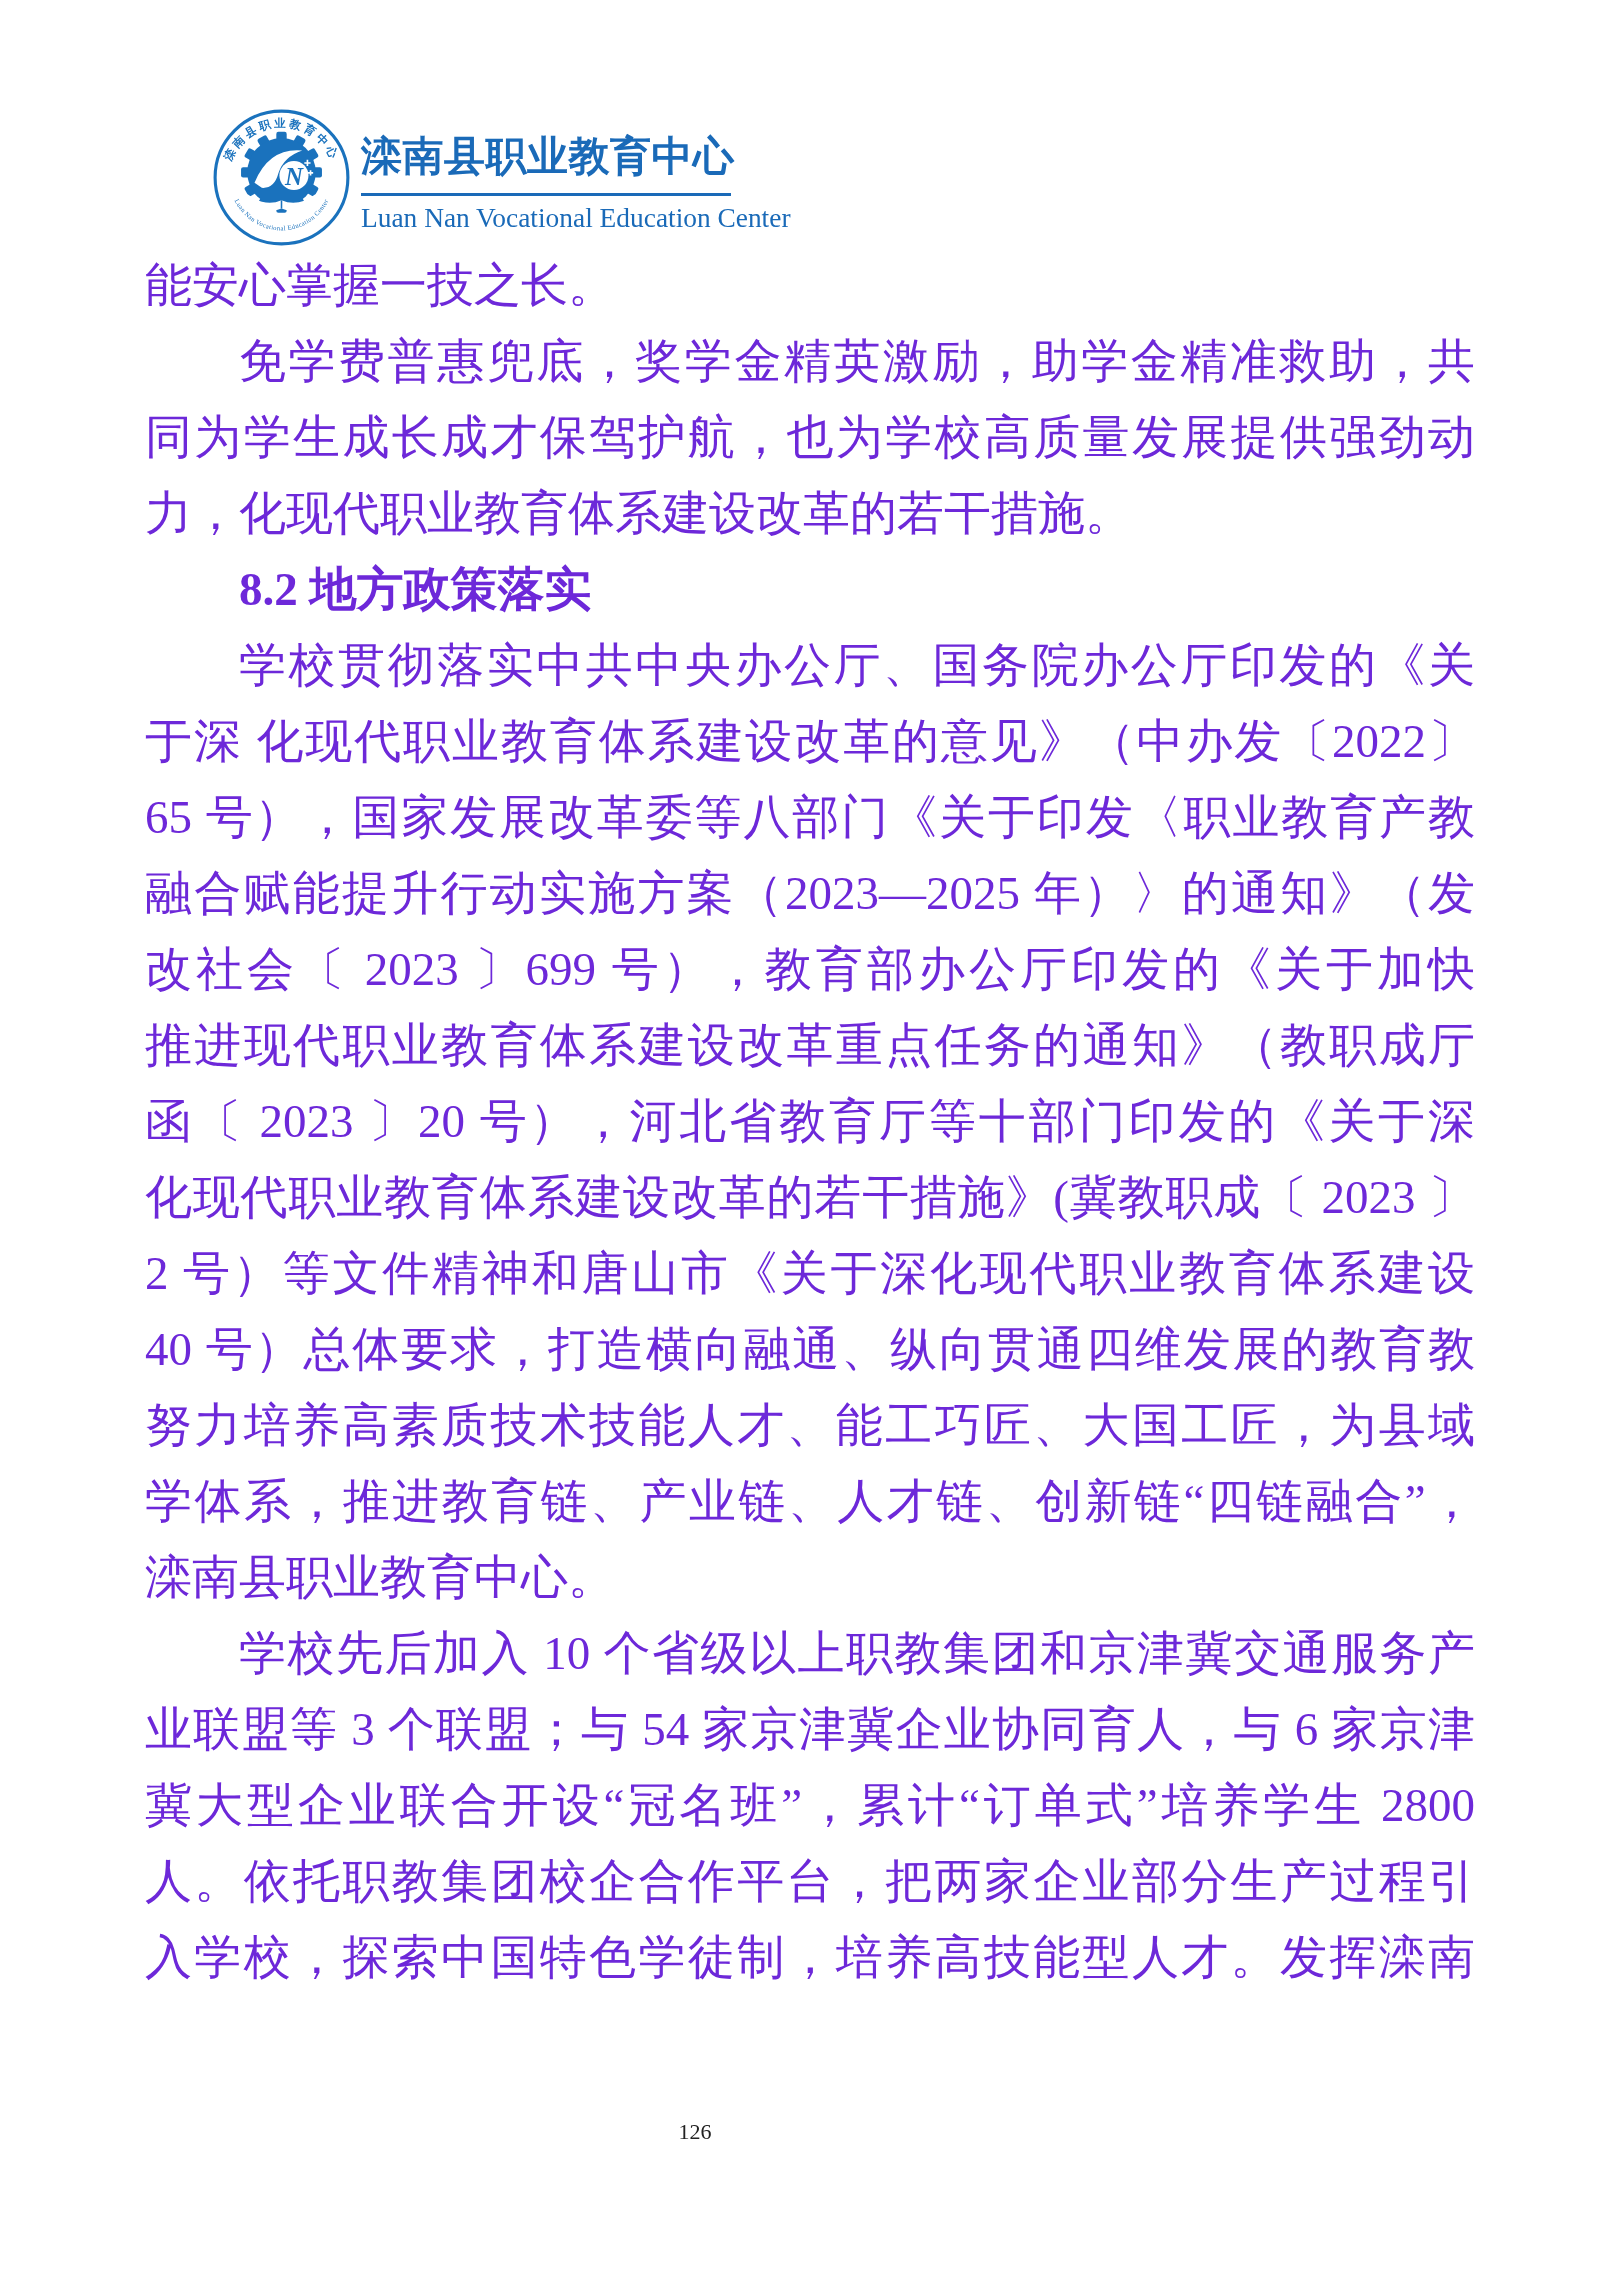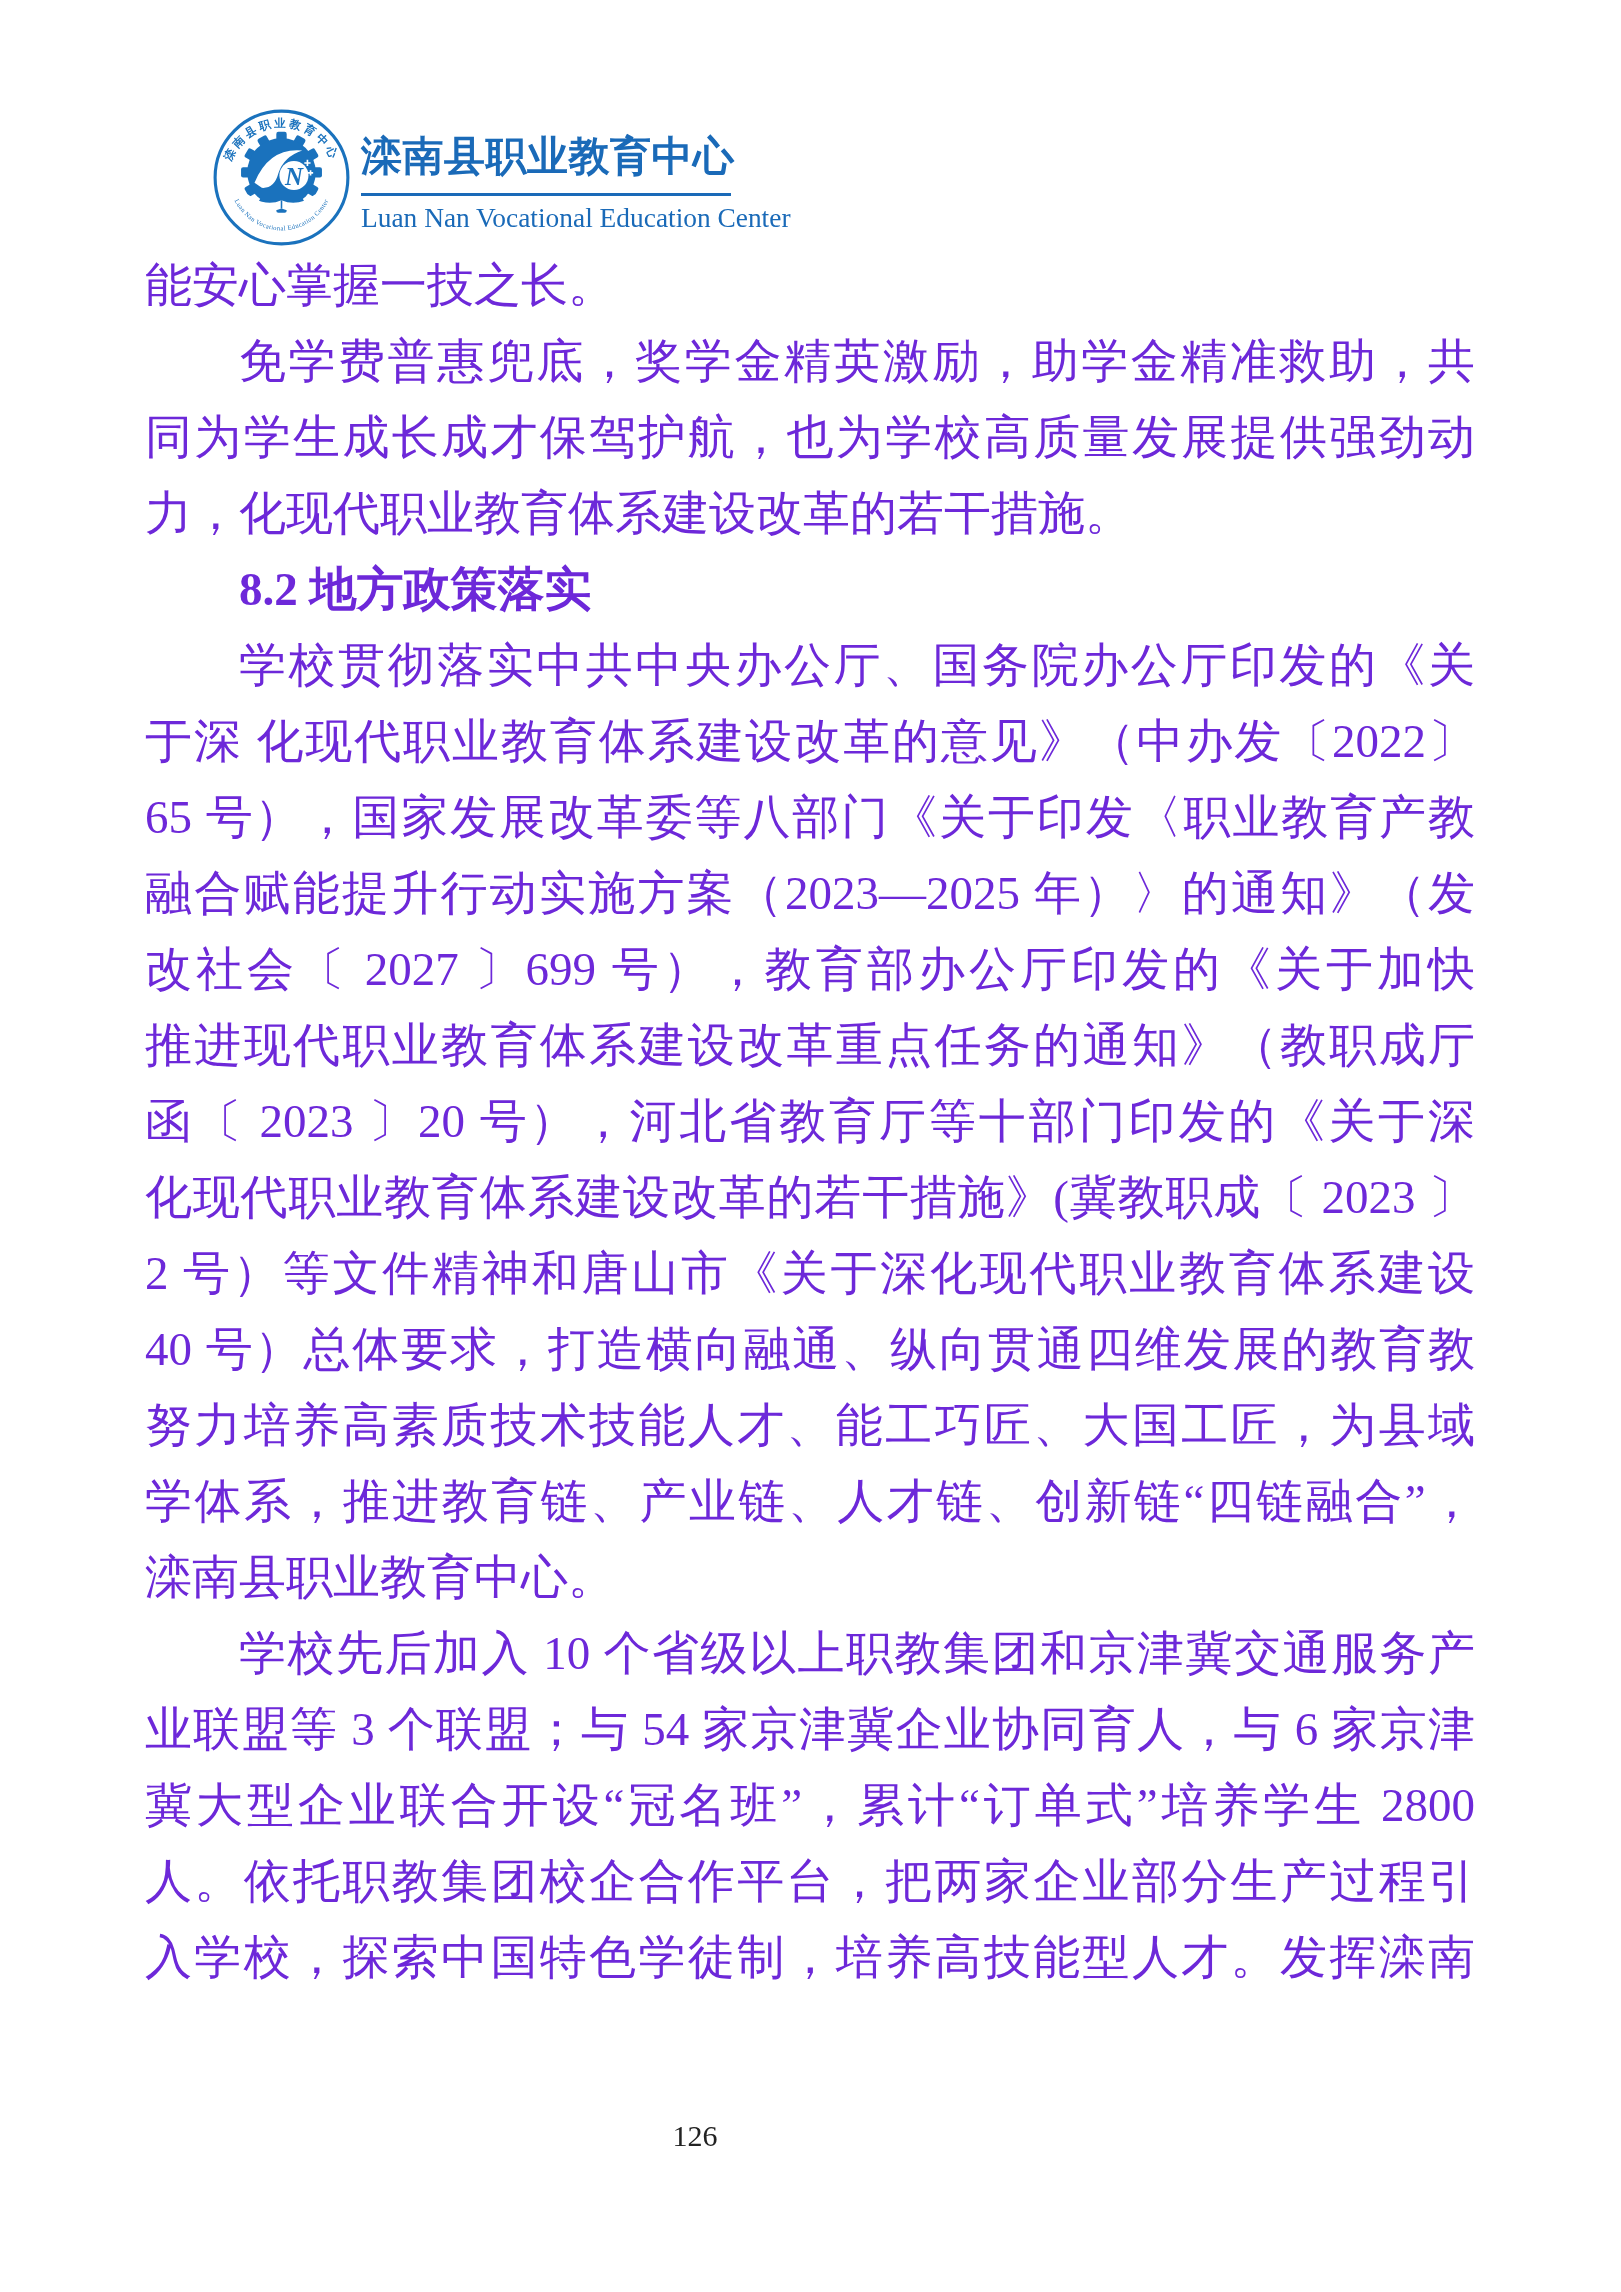--- a/index.html
+++ b/index.html
@@ -30,21 +30,21 @@
     position:absolute;left:145px;top:247px;width:1330px;
     font-size:47px;line-height:76px;color:#6d28d9;
   }
   .line{text-align:justify;text-align-last:justify;}
   .line.left{text-align:left;text-align-last:left;}
   .line.indent{text-indent:2em;}
   .line.heading{font-weight:bold;text-align:right;text-align-last:left;}
   
   .footer{
     position:absolute;left:0;top:2119px;width:1390px;
-    text-align:center;font-size:30px;color:#222222;
+    text-align:center;font-size:22px;color:#222222;
   }
 </style>
 </head>
 <body>
 
 <div class="page">
 
   <div class="header">
 
     <svg class="logo" viewBox="0 0 134 134">
@@ -101,21 +101,21 @@
   <div class="content">
     <div class="line left">能安心掌握一技之长。</div>
     <div class="line indent">免学费普惠兜底，奖学金精英激励，助学金精准救助，共</div>
     <div class="line">同为学生成长成才保驾护航，也为学校高质量发展提供强劲动</div>
     <div class="line left">力，化现代职业教育体系建设改革的若干措施。</div>
     <div class="line indent heading">8.2 地方政策落实</div>
     <div class="line indent">学校贯彻落实中共中央办公厅、国务院办公厅印发的《关</div>
     <div class="line">于深  化现代职业教育体系建设改革的意见》（中办发〔2022〕</div>
     <div class="line">65 号），国家发展改革委等八部门《关于印发〈职业教育产教</div>
     <div class="line">融合赋能提升行动实施方案（2023—2025 年）〉的通知》（发</div>
-    <div class="line">改社会〔 2027 〕699 号），教育部办公厅印发的《关于加快</div>
+    <div class="line">改社会〔 2023 〕699 号），教育部办公厅印发的《关于加快</div>
     <div class="line">推进现代职业教育体系建设改革重点任务的通知》（教职成厅</div>
     <div class="line">函〔 2023 〕20 号），河北省教育厅等十部门印发的《关于深</div>
     <div class="line">化现代职业教育体系建设改革的若干措施》(冀教职成〔 2023 〕</div>
     <div class="line">2 号）等文件精神和唐山市《关于深化现代职业教育体系建设</div>
     <div class="line">40 号）总体要求，打造横向融通、纵向贯通四维发展的教育教</div>
     <div class="line">努力培养高素质技术技能人才、能工巧匠、大国工匠，为县域</div>
     <div class="line">学体系，推进教育链、产业链、人才链、创新链“四链融合”，</div>
     <div class="line left">滦南县职业教育中心。</div>
     <div class="line indent">学校先后加入 10 个省级以上职教集团和京津冀交通服务产</div>
     <div class="line">业联盟等 3 个联盟；与 54 家京津冀企业协同育人，与 6 家京津</div>

